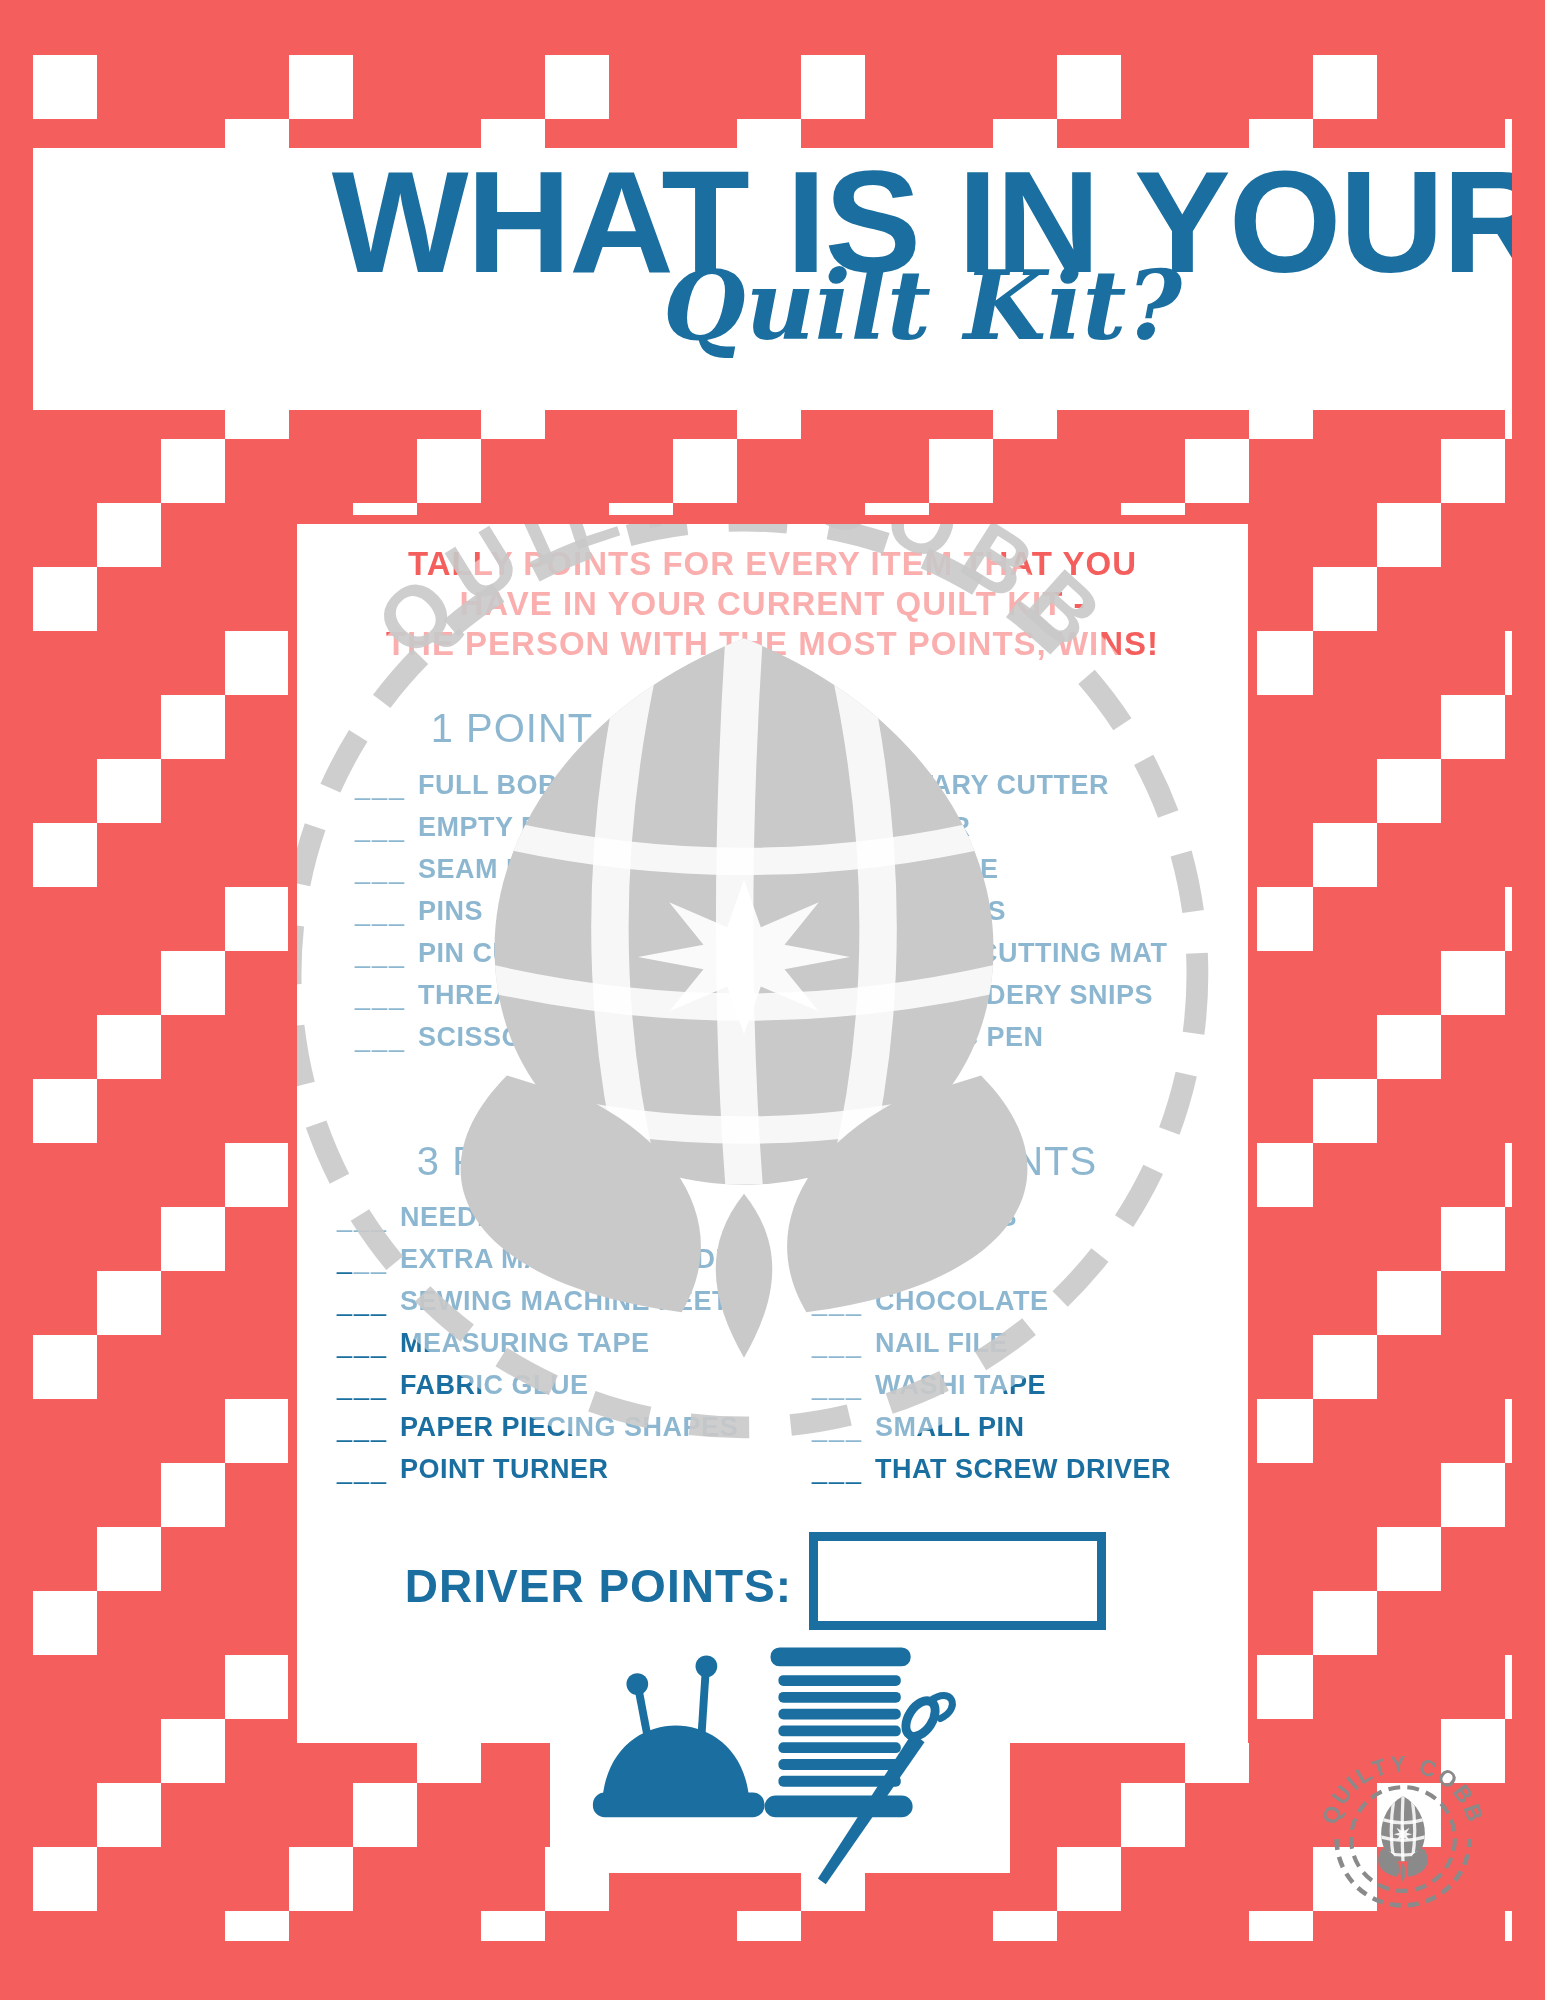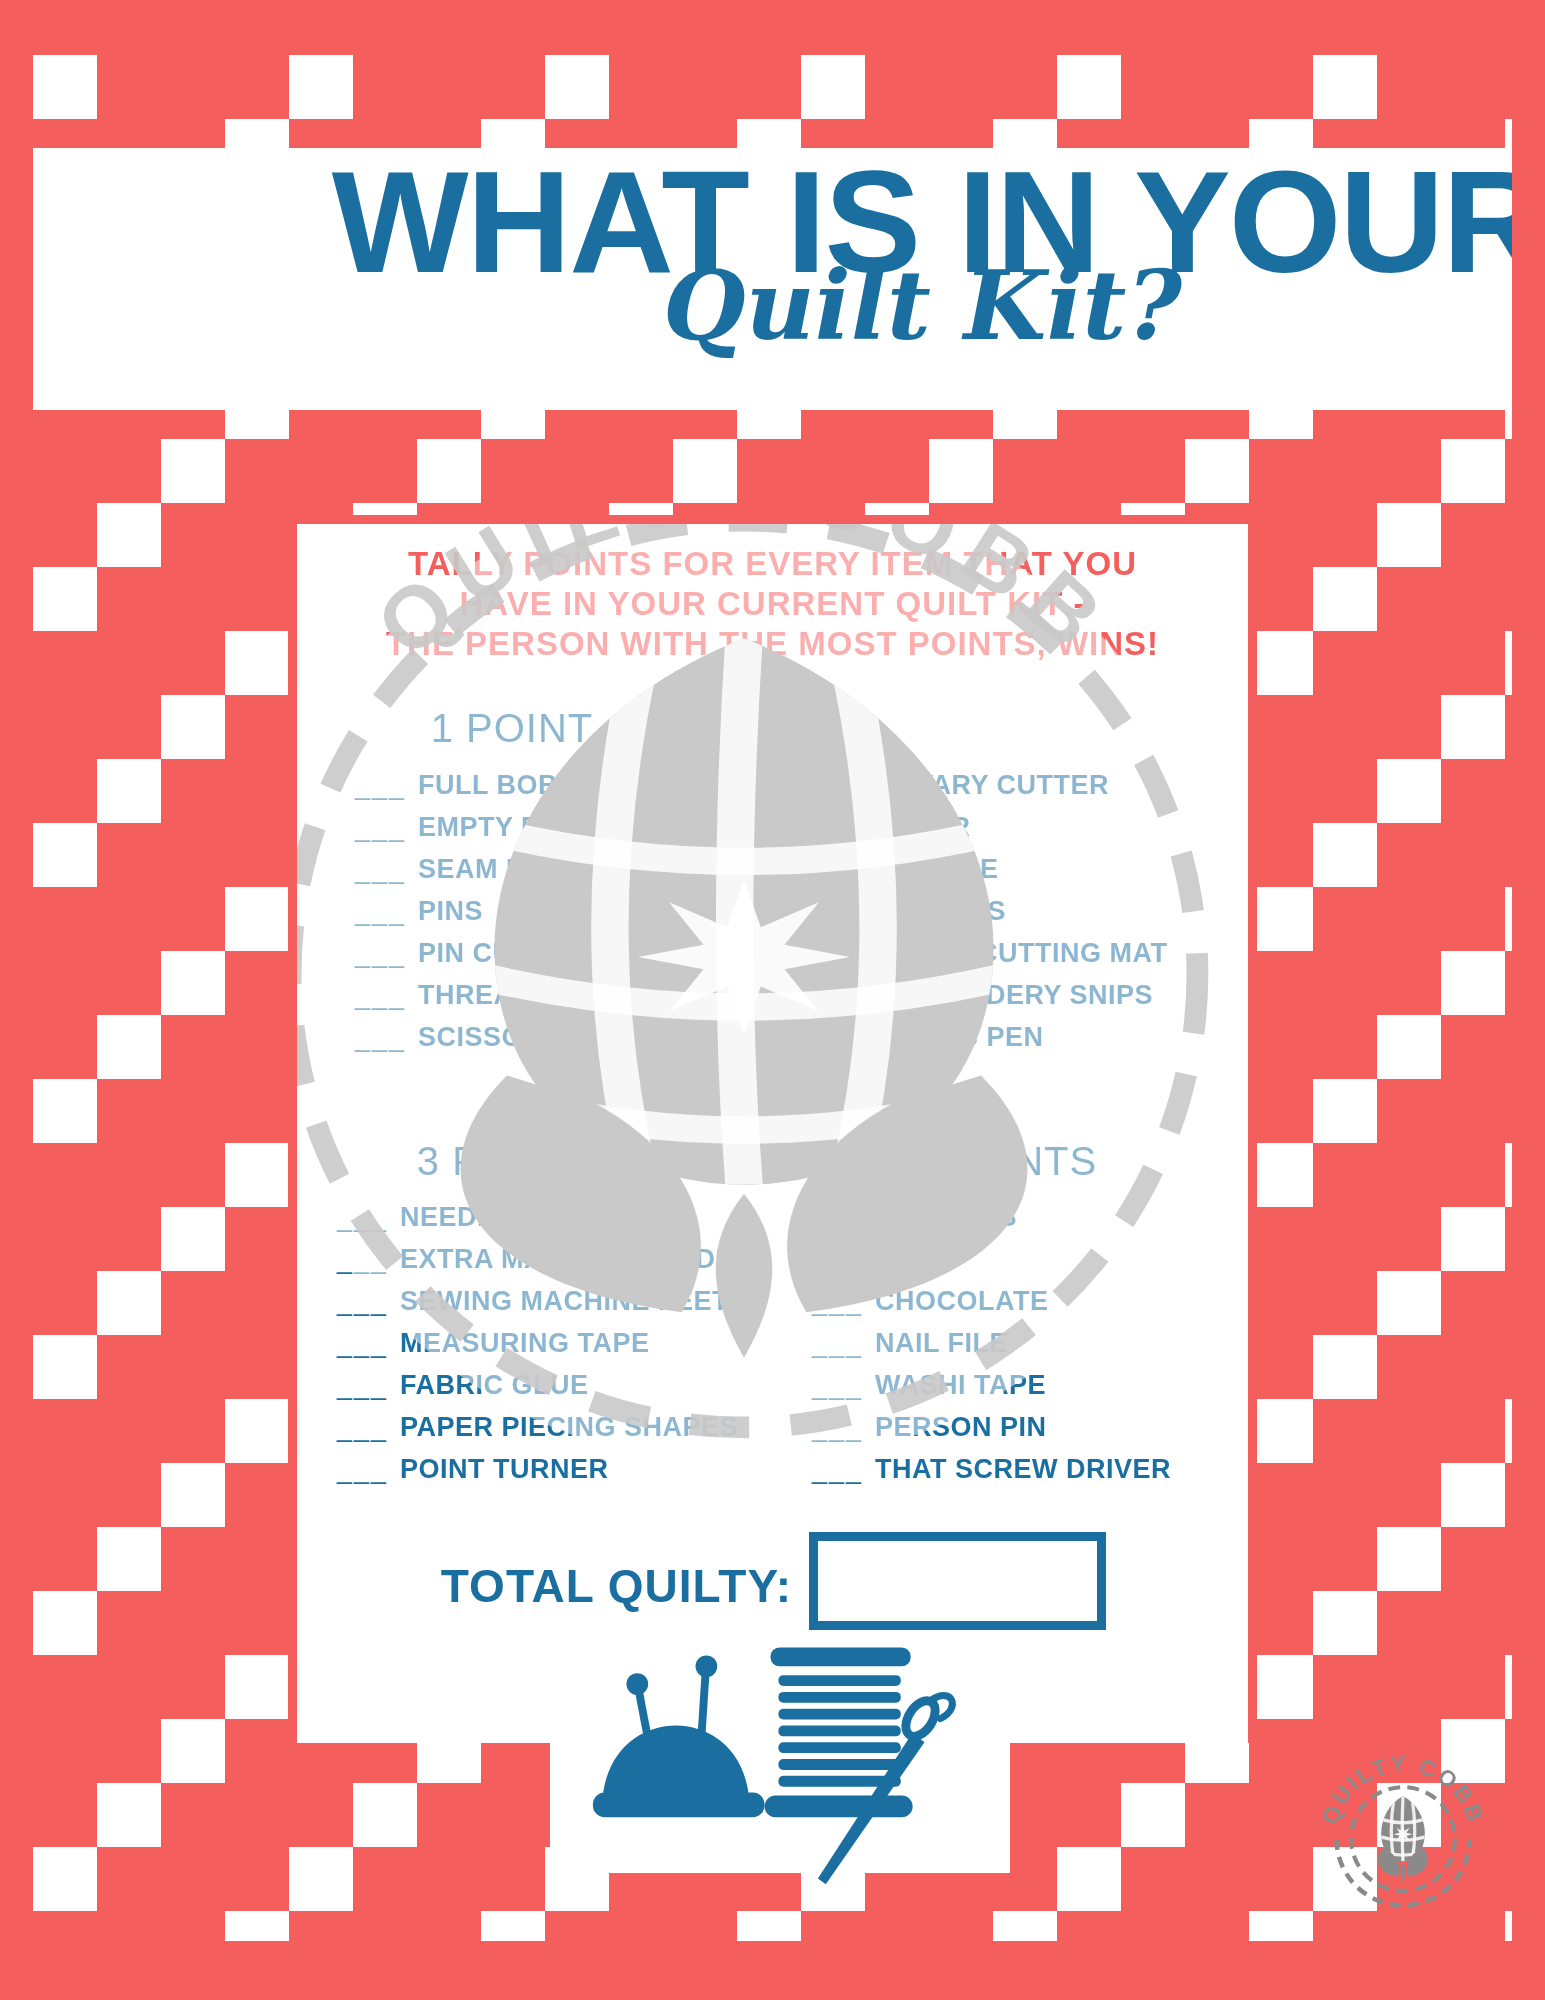--- a/index.html
+++ b/index.html
@@ -242,29 +242,29 @@
     <div class="item">
         <span class="blank">___</span>
         <span class="ilabel">NAIL FILE</span>
       </div>
     <div class="item">
         <span class="blank">___</span>
         <span class="ilabel">WASHI TAPE</span>
       </div>
     <div class="item">
         <span class="blank">___</span>
-        <span class="ilabel">PERSON PIN</span>
+        <span class="ilabel">SMALL PIN</span>
       </div>
     <div class="item">
         <span class="blank">___</span>
         <span class="ilabel">THAT SCREW DRIVER</span>
       </div>
   </div>
 
-  <div class="total-label">TOTAL QUILTY:</div>
+  <div class="total-label">DRIVER POINTS:</div>
   <div class="total-box"></div>
 
   <svg class="watermark" viewBox="0 0 1000 1000">
     <circle cx="500" cy="500" r="497" fill="rgba(255,255,255,0.5)"></circle>
     <path id="wmarc" d="M 40,500 A 460,460 0 0 1 960,500" fill="none"></path>
     <text font-size="88" font-weight="bold" letter-spacing="14" fill="currentColor" opacity="0.9" font-family="Liberation Sans, sans-serif">
       <textPath href="#wmarc" startOffset="50%" text-anchor="middle">QUILTY COBB</textPath>
     </text>
     <circle cx="500" cy="500" r="458" fill="none" stroke="currentColor" stroke-width="22" stroke-dasharray="60 42" opacity="0.9"></circle>
     <use href="#corn" transform="translate(500,515) scale(6.3,4.6) translate(-100,-107)"></use>

